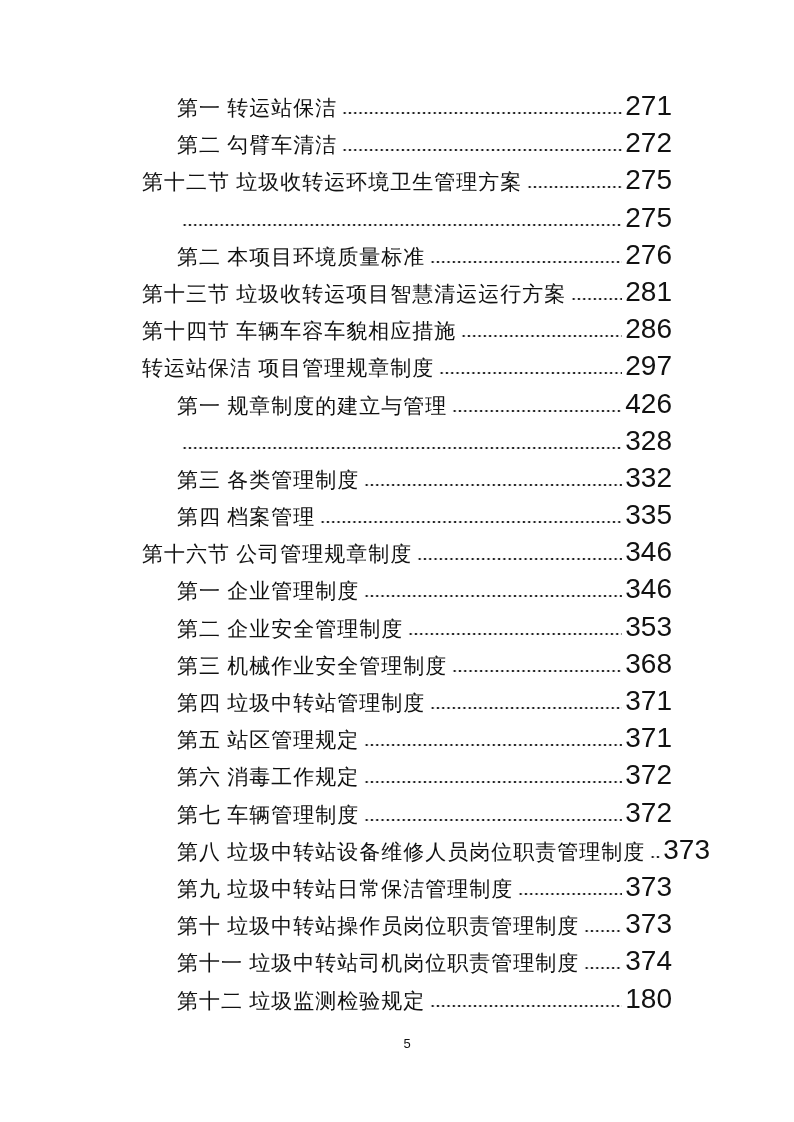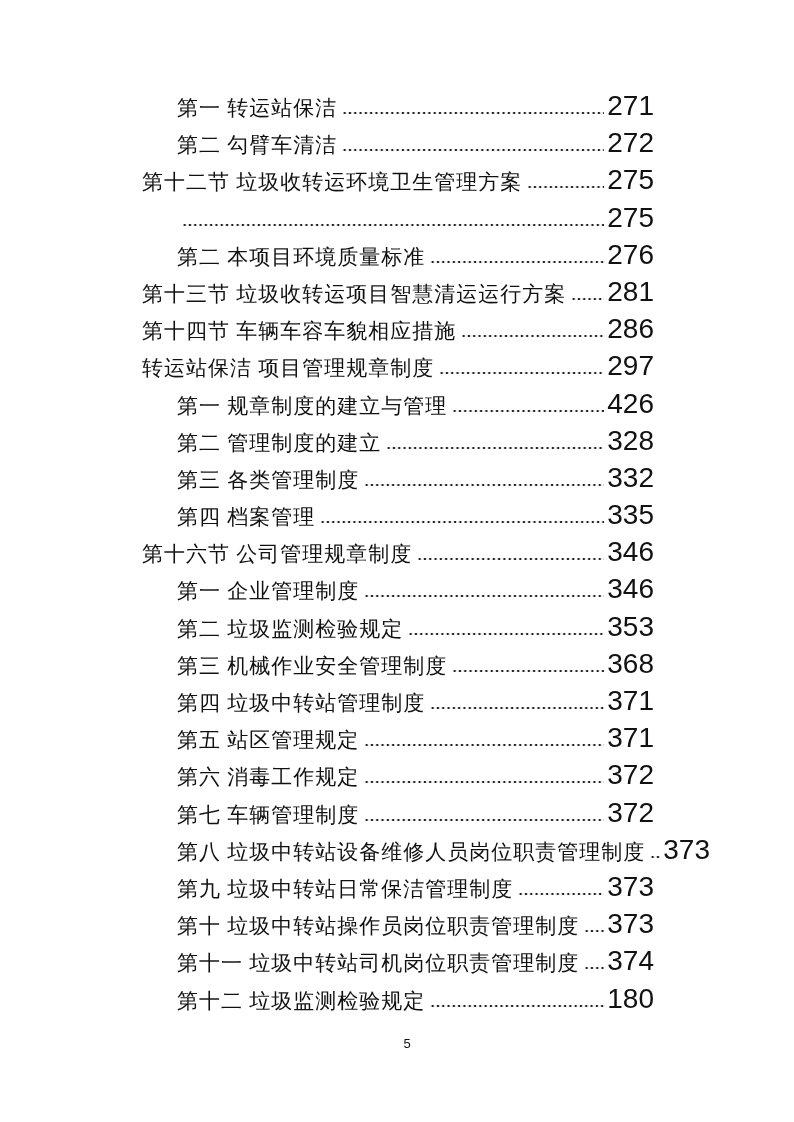--- a/index.html
+++ b/index.html
@@ -13,21 +13,21 @@
     height: 1122px;
     background: #ffffff;
     overflow: hidden;
     font-family: "Liberation Serif", "DejaVu Serif", serif;
     color: #111111;
   }
   .toc {
     position: absolute;
     top: 87px;
     left: 142px;
-    right: 140px;
+    right: 122px;
   }
   .toc-row {
     display: flex;
     align-items: baseline;
     height: 37.2px;
     line-height: 37.2px;
     font-size: 21px;
   }
   .toc-row.level2 {
     padding-left: 35px;
@@ -116,21 +116,20 @@
     <span class="toc-page">297</span>
   </div>
 
   <div class="toc-row level2">
     <span class="toc-title">第一 规章制度的建立与管理</span>
     <span class="toc-leader"></span>
     <span class="toc-page">426</span>
   </div>
 
   <div class="toc-row level2">
-    <span class="toc-title">第二 管理制度的建立</span>
     <span class="toc-leader"></span>
     <span class="toc-page">328</span>
   </div>
 
   <div class="toc-row level2">
     <span class="toc-title">第三 各类管理制度</span>
     <span class="toc-leader"></span>
     <span class="toc-page">332</span>
   </div>
 
@@ -146,21 +145,21 @@
     <span class="toc-page">346</span>
   </div>
 
   <div class="toc-row level2">
     <span class="toc-title">第一 企业管理制度</span>
     <span class="toc-leader"></span>
     <span class="toc-page">346</span>
   </div>
 
   <div class="toc-row level2">
-    <span class="toc-title">第二 垃圾监测检验规定</span>
+    <span class="toc-title">第二 企业安全管理制度</span>
     <span class="toc-leader"></span>
     <span class="toc-page">353</span>
   </div>
 
   <div class="toc-row level2">
     <span class="toc-title">第三 机械作业安全管理制度</span>
     <span class="toc-leader"></span>
     <span class="toc-page">368</span>
   </div>
 

